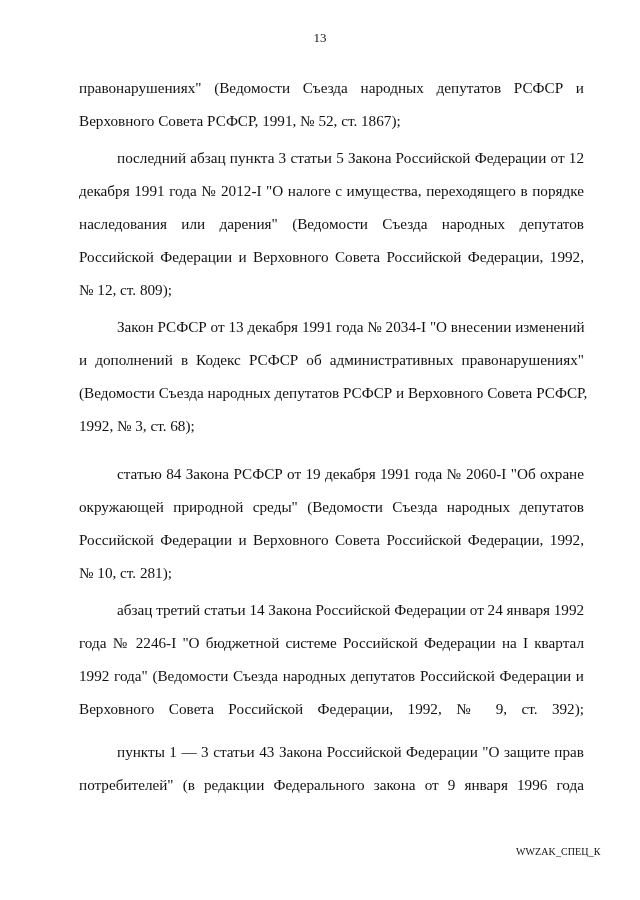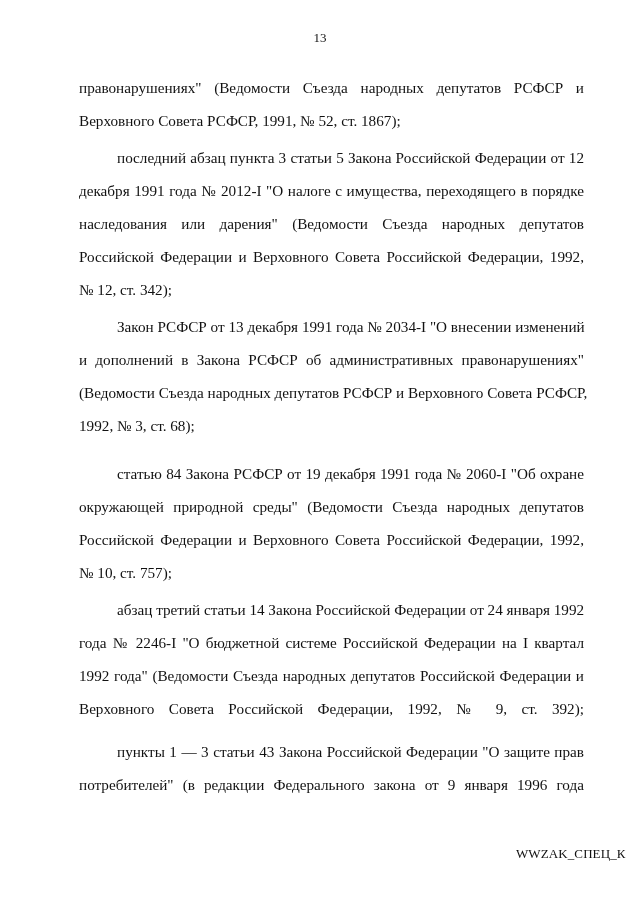--- a/index.html
+++ b/index.html
@@ -38,48 +38,48 @@
       width: 467px;
     }
     .line.last {
       text-align: right;
       text-align-last: left;
     }
     .footer-code {
       position: absolute;
       top: 846px;
       left: 516px;
-      font-size: 13px;
+      font-size: 10px;
       letter-spacing: 0.1px;
     }
   </style>
 </head>
 <body>
 
 <div>
   <div class="page-number">13</div>
 
   <div class="line" style="top:78px">правонарушениях" (Ведомости Съезда народных депутатов РСФСР и</div>
   <div class="line last" style="top:111px">Верховного Совета РСФСР, 1991, № 52, ст. 1867);</div>
 
   <div class="line indent" style="top:148px">последний абзац пункта 3 статьи 5 Закона Российской Федерации от 12</div>
   <div class="line" style="top:181px">декабря 1991 года № 2012-I "О налоге с имущества, переходящего в порядке</div>
   <div class="line" style="top:214px">наследования или дарения" (Ведомости Съезда народных депутатов</div>
   <div class="line" style="top:247px">Российской Федерации и Верховного Совета Российской Федерации, 1992,</div>
-  <div class="line last" style="top:280px">№ 12, ст. 342);</div>
+  <div class="line last" style="top:280px">№ 12, ст. 809);</div>
 
   <div class="line indent" style="top:317px">Закон РСФСР от 13 декабря 1991 года № 2034-I "О внесении изменений</div>
-  <div class="line" style="top:350px">и дополнений в Закона РСФСР об административных правонарушениях"</div>
+  <div class="line" style="top:350px">и дополнений в Кодекс РСФСР об административных правонарушениях"</div>
   <div class="line" style="top:383px">(Ведомости Съезда народных депутатов РСФСР и Верховного Совета РСФСР,</div>
   <div class="line last" style="top:416px">1992, № 3, ст. 68);</div>
 
   <div class="line indent" style="top:464px">статью 84 Закона РСФСР от 19 декабря 1991 года № 2060-I "Об охране</div>
   <div class="line" style="top:497px">окружающей природной среды" (Ведомости Съезда народных депутатов</div>
   <div class="line" style="top:530px">Российской Федерации и Верховного Совета Российской Федерации, 1992,</div>
-  <div class="line last" style="top:563px">№ 10, ст. 757);</div>
+  <div class="line last" style="top:563px">№ 10, ст. 281);</div>
 
   <div class="line indent" style="top:600px">абзац третий статьи 14 Закона Российской Федерации от 24 января 1992</div>
   <div class="line" style="top:633px">года № 2246-I "О бюджетной системе Российской Федерации на I квартал</div>
   <div class="line" style="top:666px">1992 года" (Ведомости Съезда народных депутатов Российской Федерации и</div>
   <div class="line" style="top:699px">Верховного Совета Российской Федерации, 1992, № 9, ст. 392);</div>
 
   <div class="line indent" style="top:742px">пункты 1 — 3 статьи 43 Закона Российской Федерации "О защите прав</div>
   <div class="line" style="top:775px">потребителей" (в редакции Федерального закона от 9 января 1996 года</div>
 
   <div class="footer-code">WWZAK_СПЕЦ_К</div>

